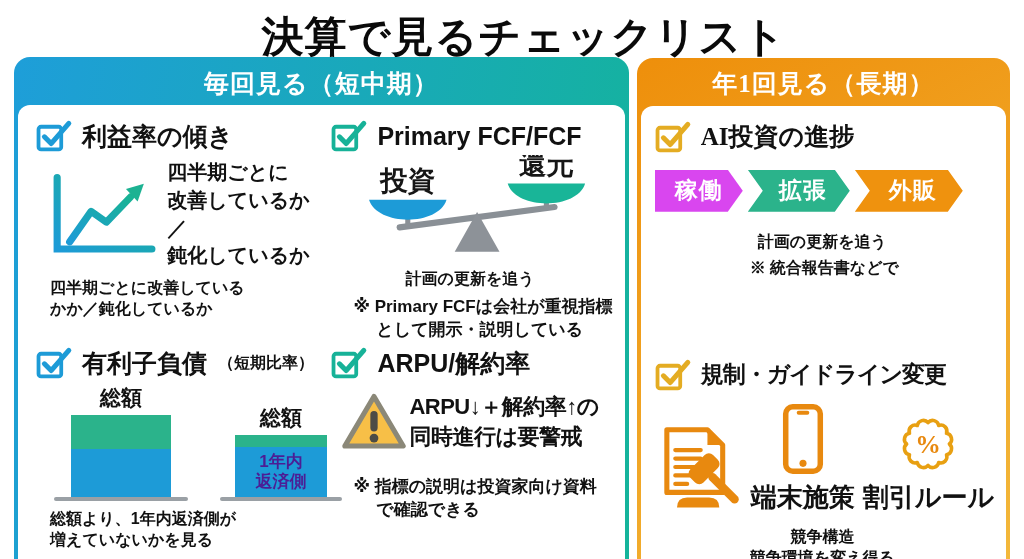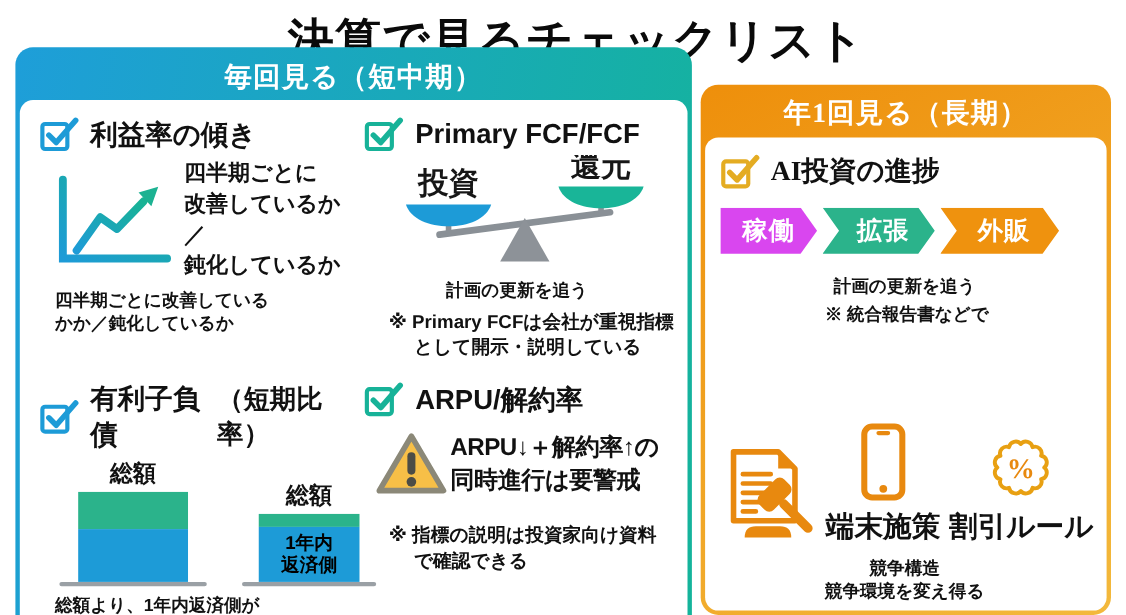--- a/index.html
+++ b/index.html
@@ -22,21 +22,21 @@
     color:#fff;font-size:25px;font-weight:800;letter-spacing:1px;
   }
   .panel-body{background:#fff;border-radius:12px;flex:1;box-sizing:border-box;}
   .left-grid{
     display:grid;grid-template-columns:1fr 1fr;grid-template-rows:1fr 1fr;
     padding:10px 12px 6px 18px;column-gap:14px;
   }
   .right-col{display:flex;flex-direction:column;padding:10px 12px 6px 14px;}
   .cell{min-width:0;}
   .item-heading{display:flex;align-items:center;gap:9px;font-size:25px;font-weight:800;margin-top:4px;}
-  .heading-sub{font-size:24px;font-weight:800;margin-left:2px;}
+  .heading-sub{font-size:16px;font-weight:800;margin-left:2px;}
   .cb{width:37px;height:34px;flex:0 0 auto;overflow:visible;}
   .cb rect{fill:#fff;stroke-width:4.5;}
   .cb path{fill:none;stroke-width:6;stroke-linecap:round;stroke-linejoin:round;}
   .cb-blue rect,.cb-blue path{stroke:#1d9bd7;}
   .cb-teal rect,.cb-teal path{stroke:#17b298;}
   .cb-gold rect,.cb-gold path{stroke:#e4ac22;}
   .fig-row{display:flex;align-items:center;gap:10px;margin:6px 0 0 14px;}
   .side-text{font-size:20px;font-weight:800;line-height:1.38;}
   .caption{font-size:16px;font-weight:800;line-height:1.3;margin:8px 0 0 14px;}
   .caption-center{text-align:center;margin:8px 4px 0 0;}
@@ -49,21 +49,21 @@
   .bars-row{display:flex;align-items:flex-end;gap:16px;margin:4px 0 0 18px;}
   .bar-group{display:flex;flex-direction:column;align-items:center;}
   .bar-label{font-size:21px;font-weight:800;margin-bottom:3px;}
   .bar{display:flex;flex-direction:column;overflow:hidden;}
   .bar-big{width:100px;height:82px;}
   .bar-small{width:92px;height:62px;}
   .seg-green{background:#2bb38b;}
   .bar-big .seg-green{height:34px;}
   .bar-small .seg-green{height:12px;}
   .seg-blue{flex:1;background:#1d9bd7;display:flex;align-items:center;justify-content:center;}
-  .bar-inner{color:#000000;font-size:17px;font-weight:800;line-height:1.15;text-align:center;}
+  .bar-inner{color:#4c1d95;font-size:17px;font-weight:800;line-height:1.15;text-align:center;}
   .baseline{height:4px;background:#9aa0a5;border-radius:2px;margin-top:0;}
   .baseline-big{width:134px;}
   .baseline-small{width:122px;}
   .block-arrow{
     width:54px;height:36px;background:#8a9096;margin-bottom:30px;
     clip-path:polygon(0 28%,52% 28%,52% 0,100% 50%,52% 100%,52% 72%,0 72%);
   }
   .warn-row{display:flex;align-items:center;gap:0;margin:10px 0 0 8px;}
   .warn-text{font-size:22px;font-weight:800;line-height:1.35;letter-spacing:-0.5px;}
   .steps-row{display:flex;gap:5px;margin:16px 0 0 0;}
@@ -220,20 +220,27 @@
         <div class="steps-row">
           <div class="step step-first step-blue">稼働</div>
           <div class="step step-notch step-teal">拡張</div>
           <div class="step step-notch step-orange">外販</div>
         </div>
         <div class="caption caption-center" style="margin-top:20px;">計画の更新を追う</div>
         <div class="note note-center">※ 統合報告書などで</div>
       </div>
 
       <div class="cell cellB">
+        <div class="item-heading heading-b">
+          <svg class="cb cb-gold" viewBox="0 0 44 40">
+            <rect x="3" y="9" width="27" height="27" rx="3"></rect>
+            <path d="M10 21 L18 29 L39 5"></path>
+          </svg>
+          <span>規制・ガイドライン変更</span>
+        </div>
         <div class="reg-icons">
           <svg width="88" height="96" viewBox="0 0 104 100">
             <path d="M14 6 H62 L80 24 V80 H14 Z" fill="#fff" stroke="#e8890f" stroke-width="6" stroke-linejoin="round"></path>
             <path d="M62 6 L80 24 H62 Z" fill="#e8890f"></path>
             <path d="M24 30 H54 M24 40 H54 M24 50 H50 M24 60 H42 M24 70 H38" stroke="#e8890f" stroke-width="5" stroke-linecap="round"></path>
             <rect x="47" y="33" width="22" height="38" rx="7" transform="rotate(45 58 52)" fill="#e8890f"></rect>
             <line x1="68" y1="62" x2="94" y2="88" stroke="#e8890f" stroke-width="10" stroke-linecap="round"></line>
             <path d="M26 98 H76 Q76 86 64 86 H38 Q26 86 26 98 Z" fill="#e8890f"></path>
           </svg>
           <div class="icon-col">

